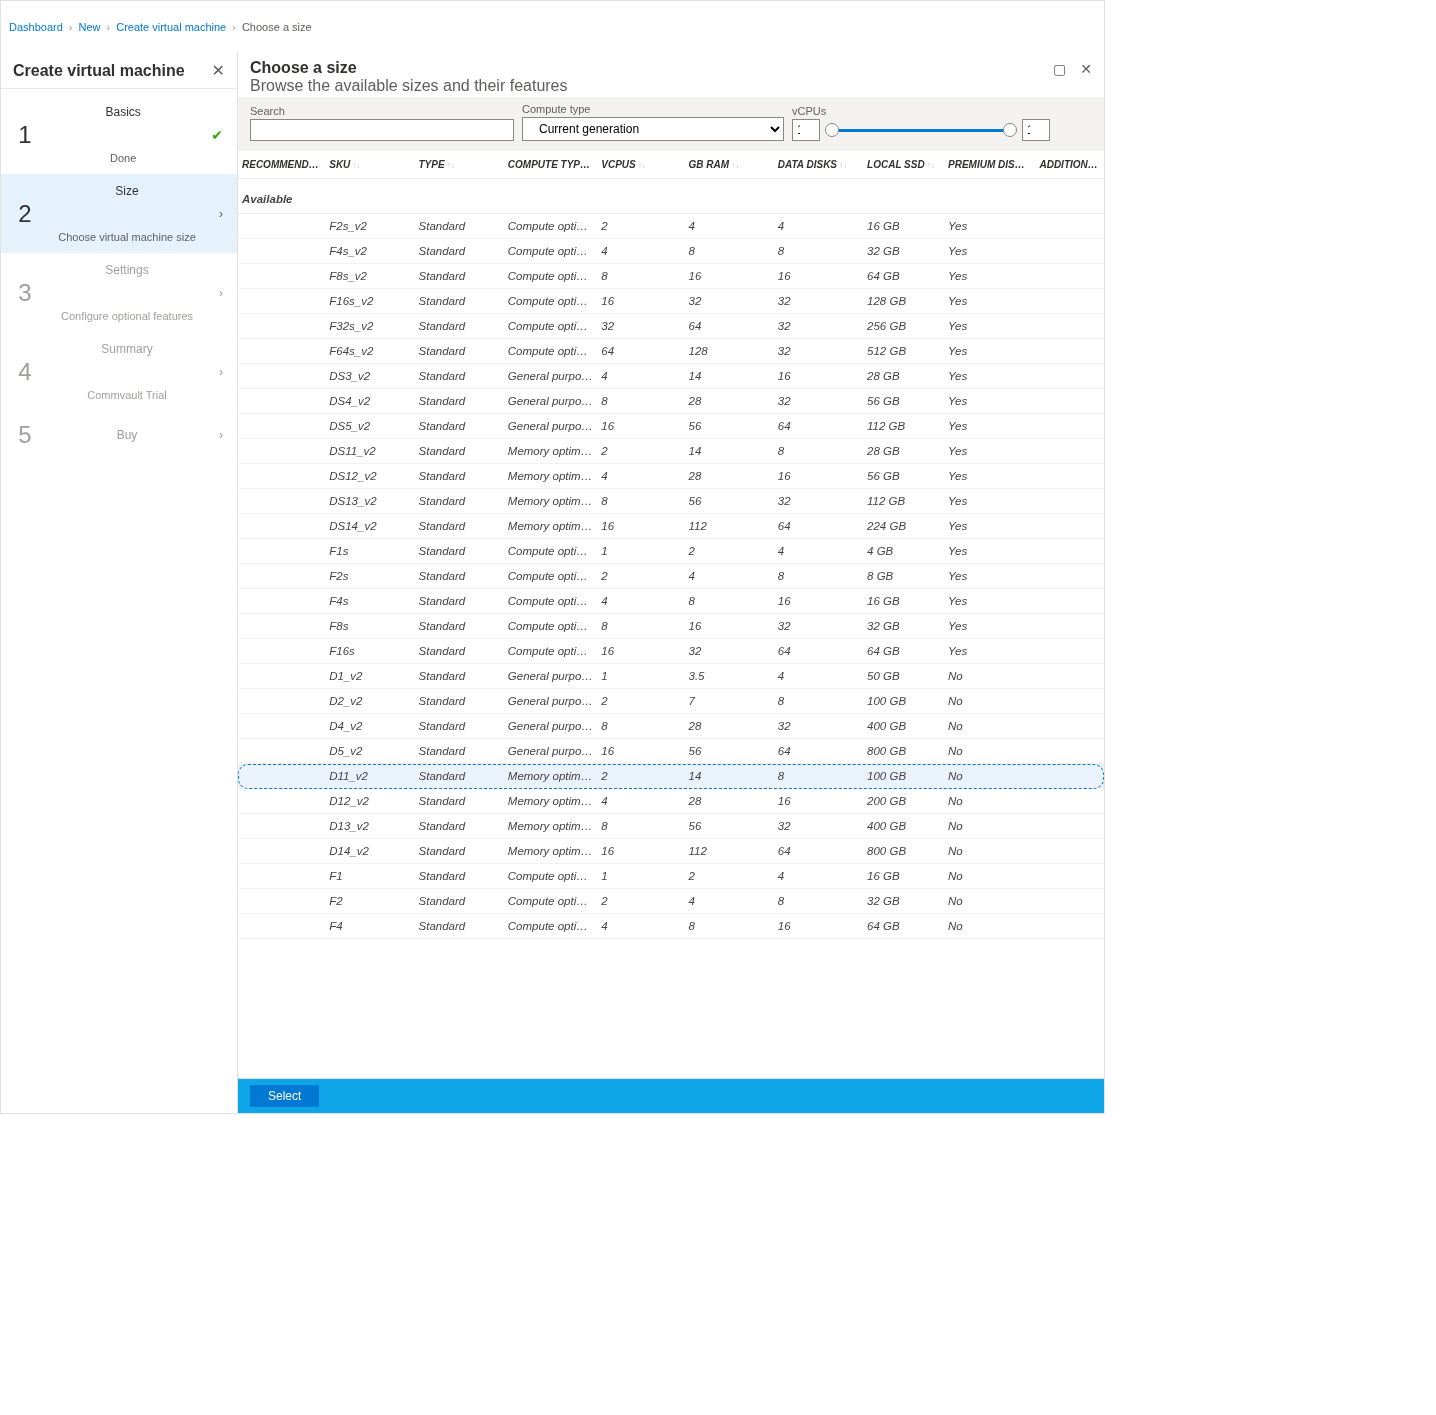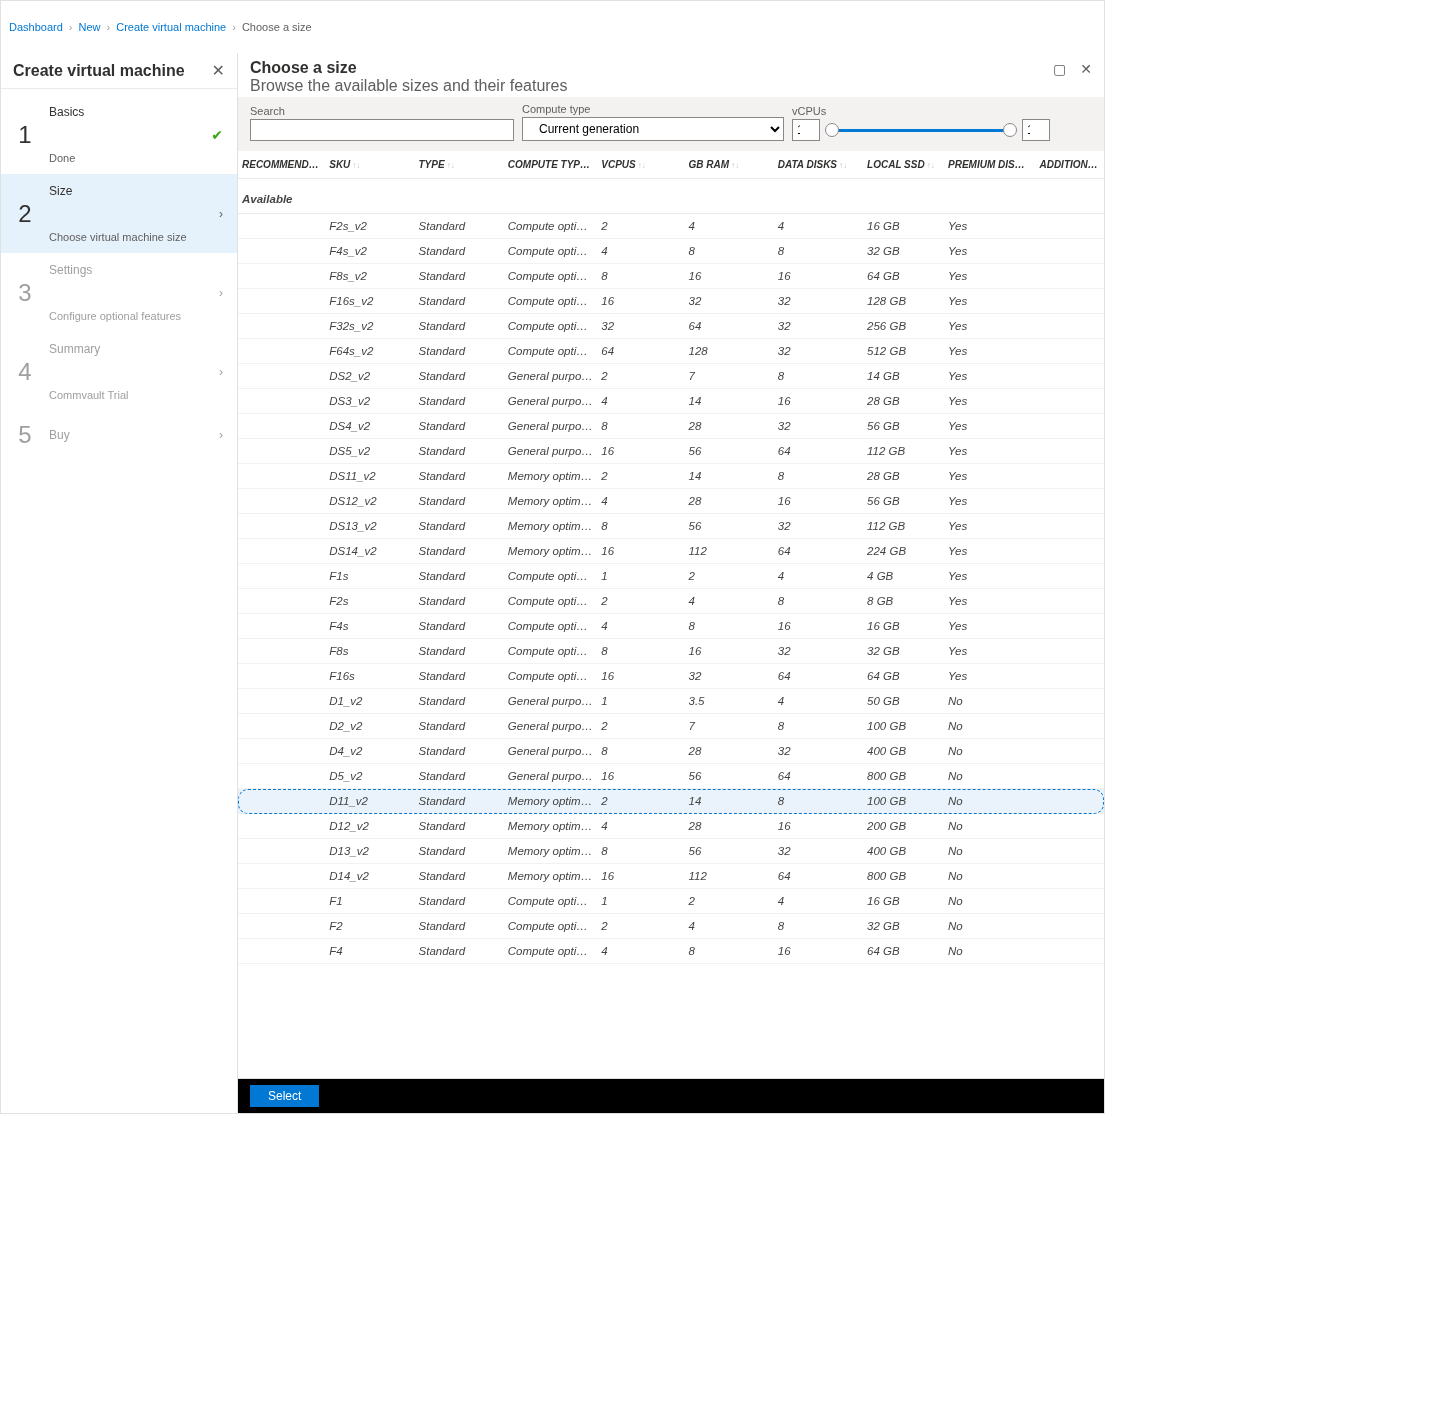--- a/index.html
+++ b/index.html
@@ -11,21 +11,21 @@
   .breadcrumb .sep { color: #a19f9d; }
 
   .layout { display: flex; height: 1060px; }
   .sidebar { width: 237px; border-right: 1px solid #e1e1e1; flex-shrink: 0; }
   .sidebar-header { display: flex; justify-content: space-between; align-items: center; padding: 8px 12px; font-size: 16px; font-weight: 600; border-bottom: 1px solid #eaeaea;}
   .close-x { font-size: 16px; color: #605e5c; cursor: pointer; font-weight: 400; }
 
   .steps { padding-top: 6px; }
   .step { display: flex; align-items: center; padding: 10px 14px; gap: 14px; position: relative; cursor: pointer; }
   .step .num { font-size: 24px; font-weight: 300; width: 20px; text-align: center;}
-  .step .txt { flex: 1; }
+  .step .txt { flex: 1; text-align: center; }
   .step .title { font-size: 12px; color: #323130; }
   .step .sub { font-size: 11px; color: #605e5c; margin-top: 33px; }
   .step .chev { color: #605e5c; font-size: 12px; }
   .step .check { color: #37a810; font-size: 14px; }
   .step.active { background: #e5f1fb; }
   .step.disabled .num, .step.disabled .title, .step.disabled .sub, .step.disabled .chev { color: #a19f9d; }
 
   .main { flex: 1; display: flex; flex-direction: column; min-width: 0; }
   .main-header { display: flex; justify-content: space-between; align-items: flex-start; padding: 6px 12px 2px; }
   .main-header h2 { font-size: 16px; font-weight: 600; }
@@ -61,21 +61,21 @@
   col.c-sku  { width: 86px; }
   col.c-type { width: 86px; }
   col.c-comp { width: 90px; }
   col.c-vcpu { width: 84px; }
   col.c-ram  { width: 86px; }
   col.c-disk { width: 86px; }
   col.c-ssd  { width: 78px; }
   col.c-prem { width: 88px; }
   col.c-add  { width: 66px; }
 
-  .footer { border-top: 1px solid #e1e1e1; padding: 6px 12px; background: #000000; }
+  .footer { border-top: 1px solid #e1e1e1; padding: 6px 12px; background: #0ea5e9; }
   .btn-primary { background: #0078d4; color: #fff; border: none; padding: 4px 18px; font-size: 12px; cursor: pointer; }
 
   
   .tablewrap::-webkit-scrollbar { width: 14px; }
   .tablewrap::-webkit-scrollbar-thumb { background: #c8c6c4; }
   .tablewrap::-webkit-scrollbar-track { background: #f3f2f1; }
 </style>
 </head>
 <body>
 
@@ -275,32 +275,20 @@
               <td>Compute optimized</td>
               <td>64</td>
               <td>128</td>
               <td>32</td>
               <td>512 GB</td>
               <td>Yes</td>
               <td></td>
             </tr>
             <tr>
               <td></td>
-              <td>DS2_v2</td>
-              <td>Standard</td>
-              <td>General purpose</td>
-              <td>2</td>
-              <td>7</td>
-              <td>8</td>
-              <td>14 GB</td>
-              <td>Yes</td>
-              <td></td>
-            </tr>
-            <tr>
-              <td></td>
               <td>DS3_v2</td>
               <td>Standard</td>
               <td>General purpose</td>
               <td>4</td>
               <td>14</td>
               <td>16</td>
               <td>28 GB</td>
               <td>Yes</td>
               <td></td>
             </tr>

